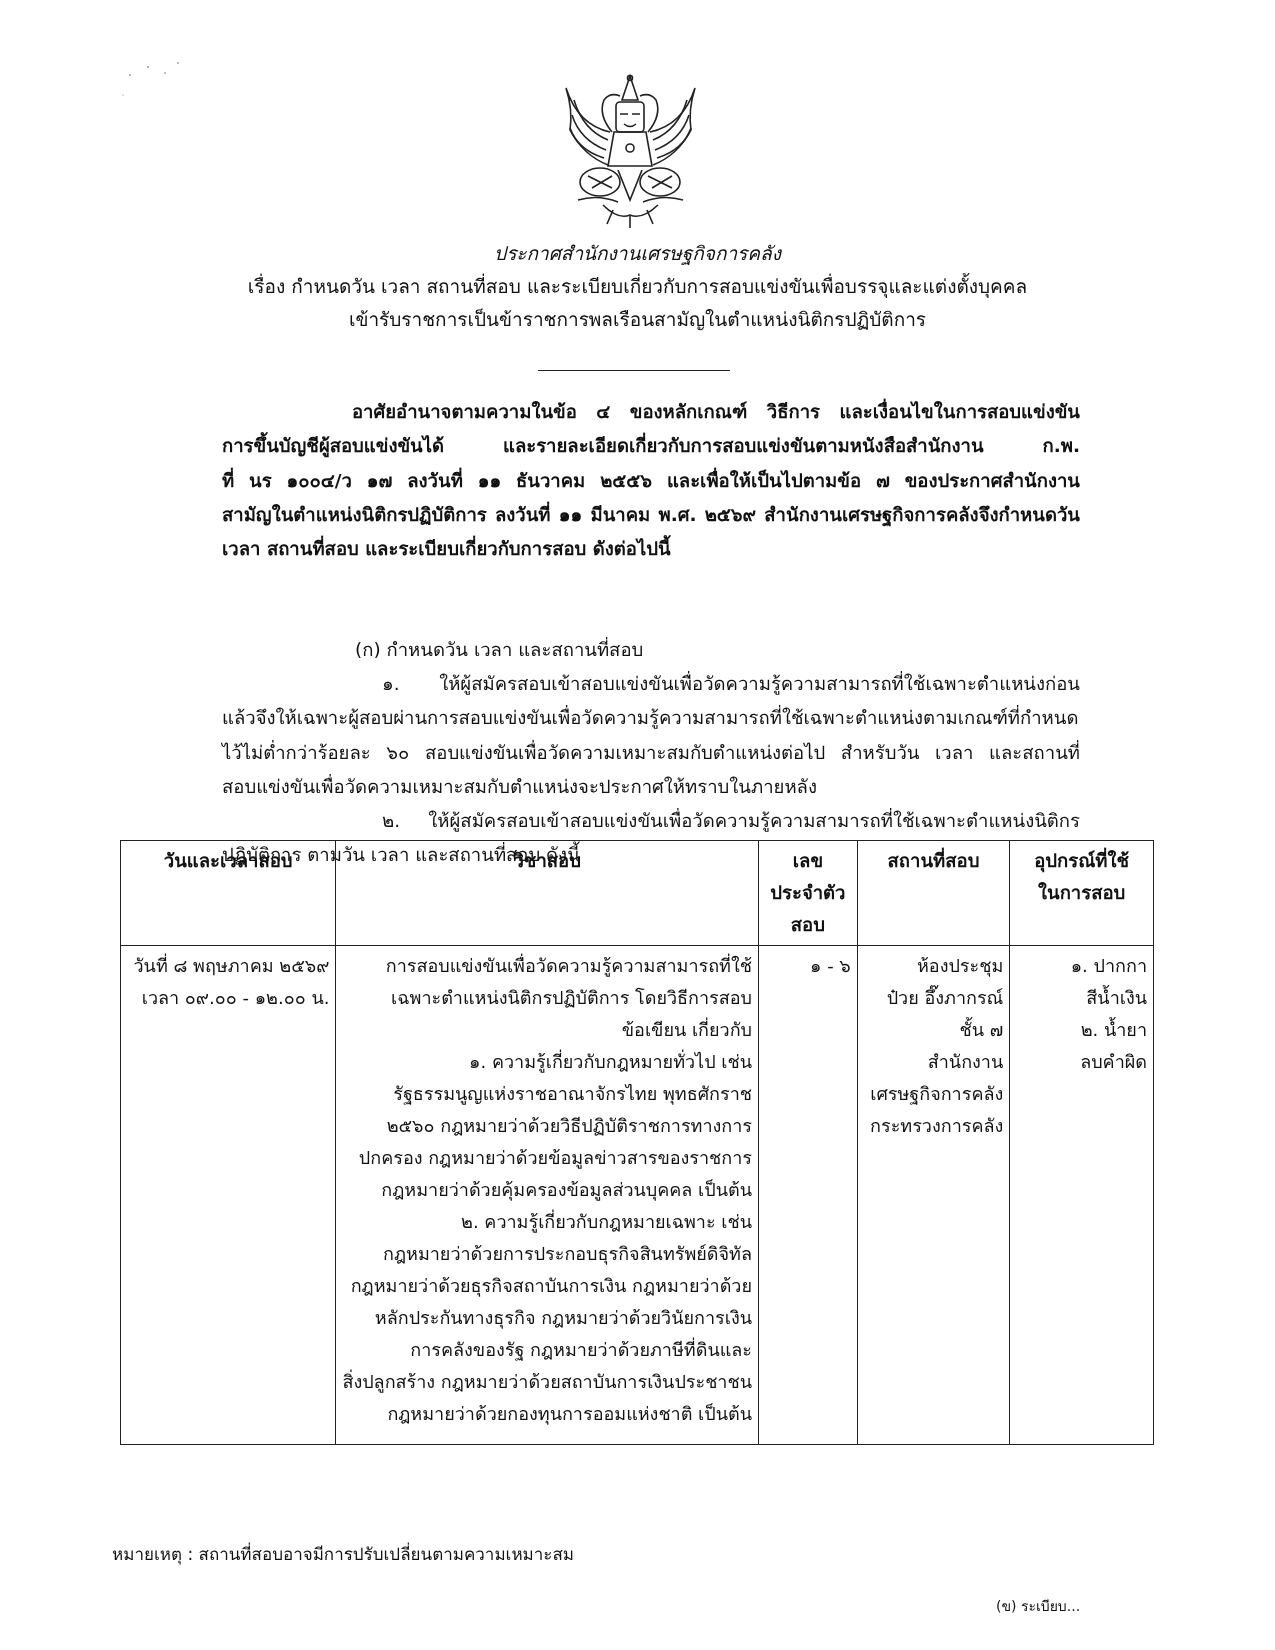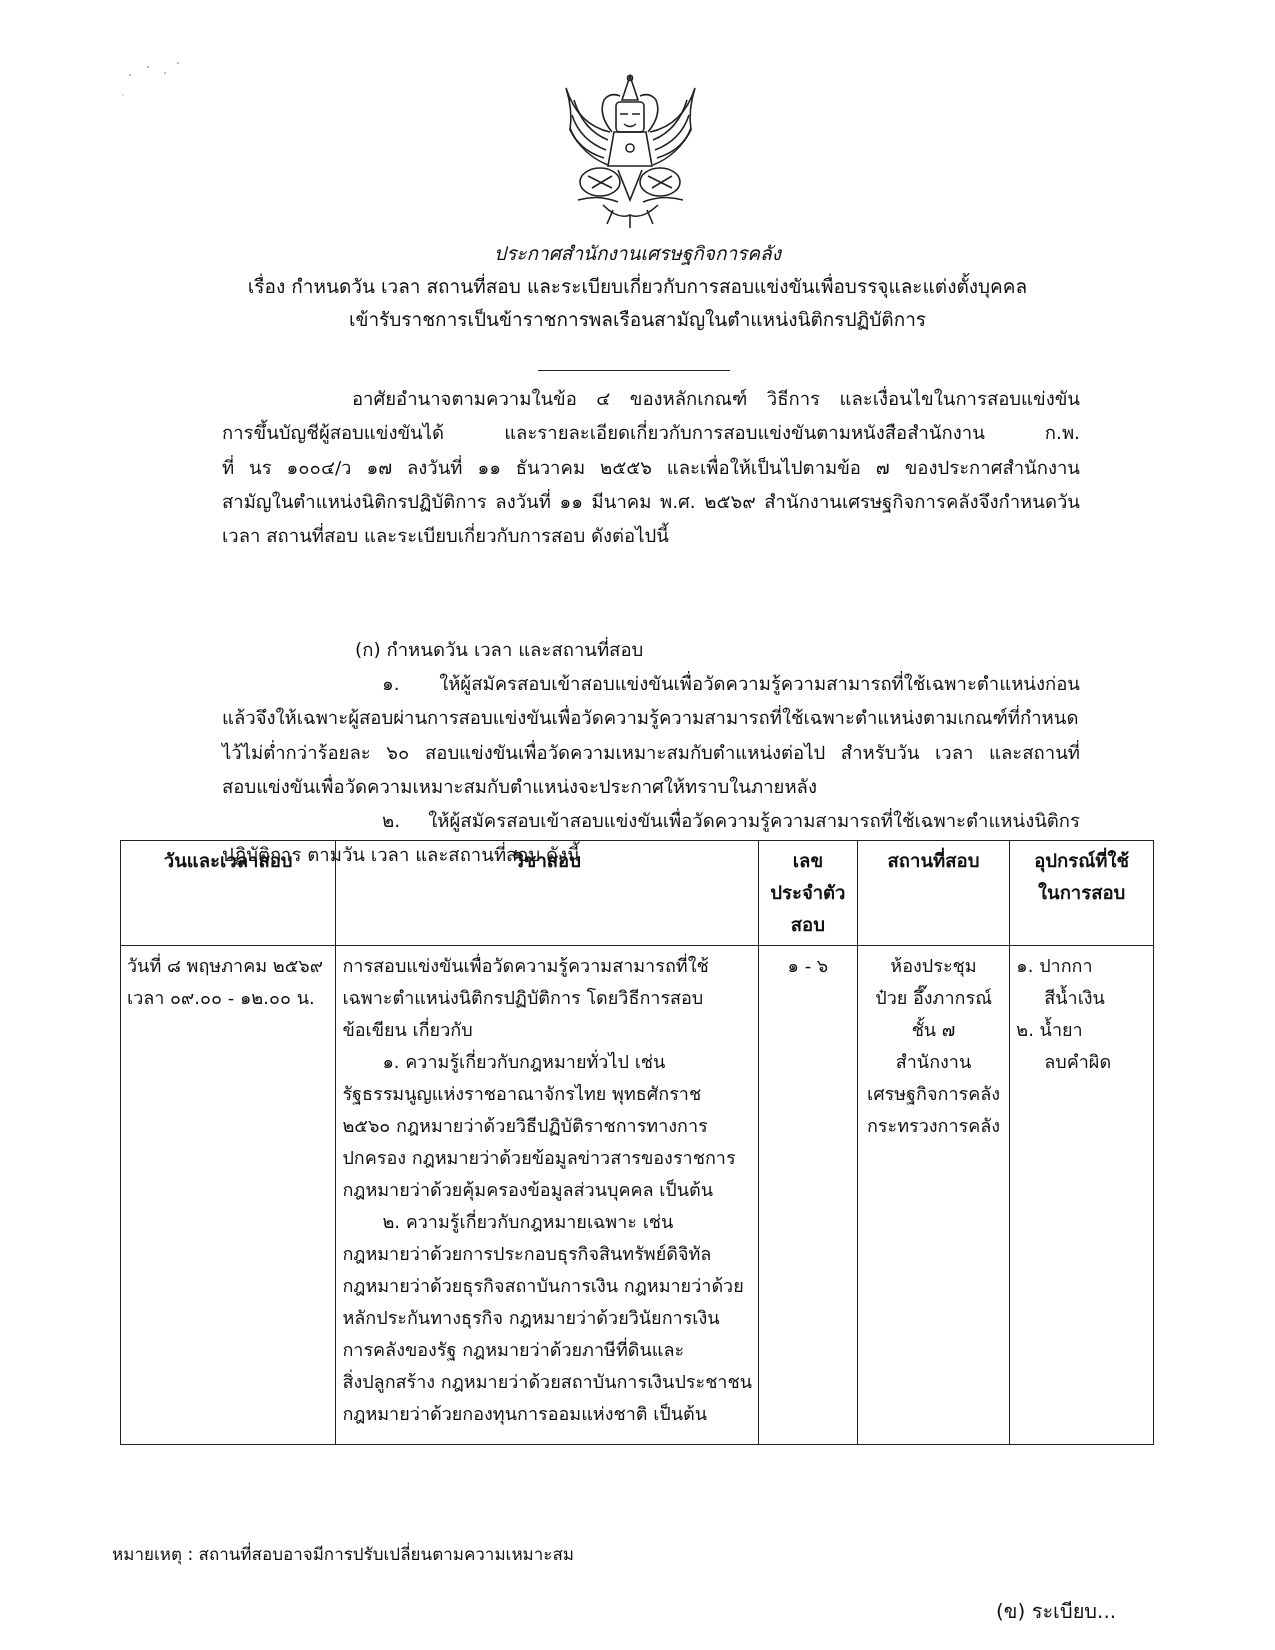--- a/index.html
+++ b/index.html
@@ -30,31 +30,32 @@
   .last { text-align-last: left; }
   .subhead { position: absolute; left: 355px; top: 633px; font-size: 18.5px; line-height: 34px; }
 
   table.exam {
     position: absolute; left: 120px; top: 840px; width: 1034px;
     border-collapse: collapse; font-size: 18px;
   }
   table.exam th, table.exam td {
     border: 1.5px solid #222; vertical-align: top; padding: 4px 6px;
     line-height: 32px;
+    text-align: right;
   }
   table.exam th { font-weight: bold; text-align: center; font-size: 18.5px; }
   .c-date { width: 205px; }
   .c-subj { width: 400px; margin-top: 20px; }
   .c-id { width: 90px; text-align: center; }
   .c-place { width: 142px; text-align: center; border-radius: 24px; }
   .c-equip { width: 145px; }
   .subj-line { display: block; white-space: nowrap; }
   .subj-ind { padding-left: 40px; }
   .note { position: absolute; left: 112px; top: 1540px; font-size: 17px; text-align: right; }
-  .footer { position: absolute; left: 996px; top: 1595px; font-size: 20px; }
+  .footer { position: absolute; left: 996px; top: 1595px; font-size: 14px; }
 </style>
 </head>
 <body>
 
 <svg class="specks" viewBox="0 0 70 50">
   <circle cx="10" cy="20" r="1" fill="#999"></circle>
     <circle cx="28" cy="12" r="1" fill="#999"></circle>
   <circle cx="45" cy="18" r="1" fill="#aaa"></circle>
     <circle cx="58" cy="8" r="1" fill="#aaa"></circle>
   <circle cx="3" cy="40" r="0.8" fill="#bbb"></circle>
@@ -88,21 +89,21 @@
   <path d="M30 130 Q50 124 70 132 M135 130 Q115 124 95 132"></path>
   <path d="M55 135 Q70 150 82 145 Q94 150 110 135"></path>
   <path d="M65 140 l-6 14 M82 146 v12 M99 140 l6 14"></path>
 </svg>
 
 <div class="hdr" style="top:237px;font-style:italic;">ประกาศสำนักงานเศรษฐกิจการคลัง</div>
 <div class="hdr" style="top:270px;">เรื่อง  กำหนดวัน เวลา สถานที่สอบ และระเบียบเกี่ยวกับการสอบแข่งขันเพื่อบรรจุและแต่งตั้งบุคคล</div>
 <div class="hdr" style="top:303px;">เข้ารับราชการเป็นข้าราชการพลเรือนสามัญในตำแหน่งนิติกรปฏิบัติการ</div>
 <div class="rule"></div>
 
-<div class="para" style="top:382px;">
+<div class="para" style="top:395px;font-weight:bold;">
   <span class="line indent1">อาศัยอำนาจตามความในข้อ ๔ ของหลักเกณฑ์ วิธีการ และเงื่อนไขในการสอบแข่งขัน</span>
   <span class="line">การขึ้นบัญชีผู้สอบแข่งขันได้ และรายละเอียดเกี่ยวกับการสอบแข่งขันตามหนังสือสำนักงาน ก.พ.</span>
   <span class="line">ที่ นร ๑๐๐๔/ว ๑๗ ลงวันที่ ๑๑ ธันวาคม ๒๕๕๖ และเพื่อให้เป็นไปตามข้อ ๗ ของประกาศสำนักงาน</span>
   <span class="line">สามัญในตำแหน่งนิติกรปฏิบัติการ ลงวันที่ ๑๑ มีนาคม พ.ศ. ๒๕๖๙ สำนักงานเศรษฐกิจการคลังจึงกำหนดวัน</span>
   <span class="line last">เวลา สถานที่สอบ และระเบียบเกี่ยวกับการสอบ ดังต่อไปนี้</span>
 </div>
 
 <div class="subhead">(ก)  กำหนดวัน เวลา และสถานที่สอบ</div>
 
 <div class="para" style="top:667px;">

